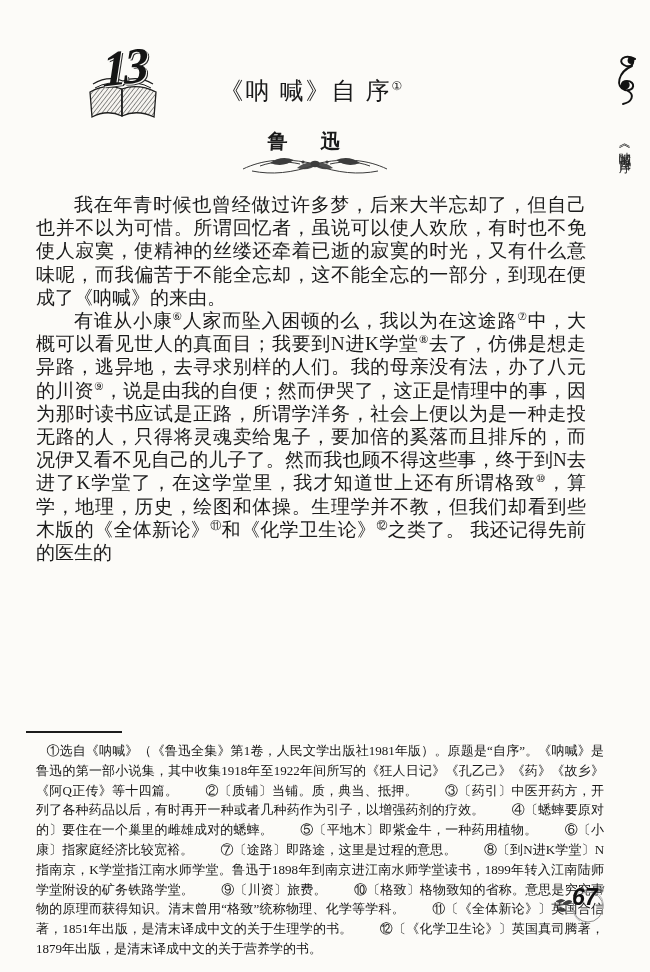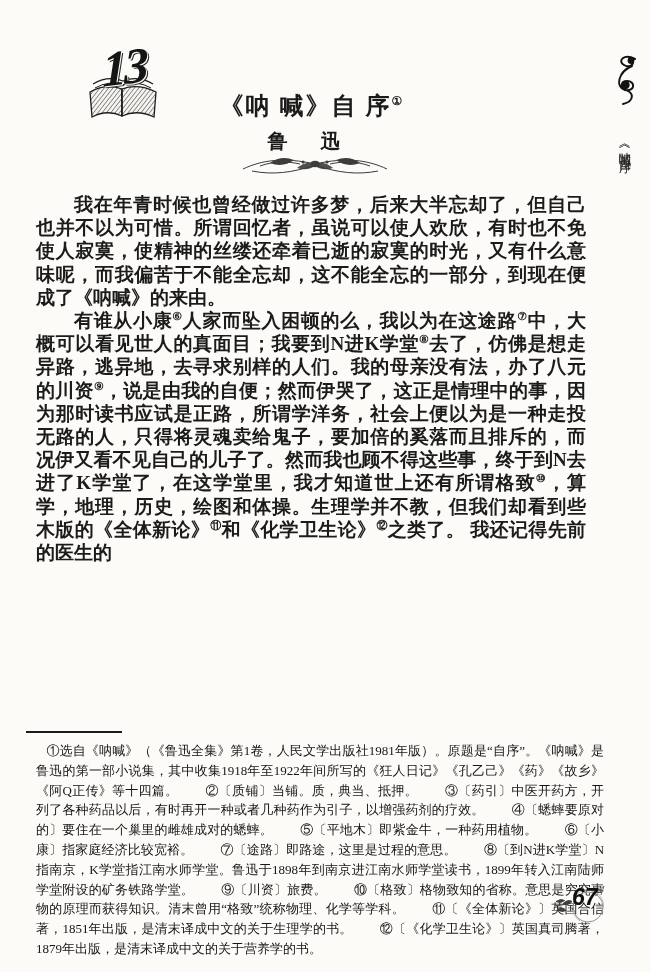--- a/index.html
+++ b/index.html
@@ -13,41 +13,41 @@
   .lesson-badge { position:absolute; left:84px; top:50px; width:86px; height:76px; }
   .lesson-badge svg { position:absolute; left:0; top:8px; }
   .lesson-num {
     position:absolute; left:18px; top:-12px; font-size:50px; font-weight:bold;
     font-style:italic; transform:rotate(-7deg) skewX(-6deg); letter-spacing:-3px;
     color:#151515; text-shadow:1px 1px 0 #fcfbf8, 2px 2px 0 #2a2a2a;
   }
 
   
   .title {
-    position:absolute; left:36px; top:74px; width:550px; text-align:center;
-    font-size:24px; font-weight:700; letter-spacing:2px; white-space:pre;
+    position:absolute; left:36px; top:59px; width:550px; text-align:center;
+    font-size:24px; font-weight:400; letter-spacing:2px; white-space:pre;
   }
   .title sup { font-size:12px; vertical-align:9px; letter-spacing:0; }
   .author {
     position:absolute; left:36px; top:128px; width:550px; text-align:center;
     font-size:20px; font-weight:700; letter-spacing:14px; transform:skewX(-3deg);
   }
   .author-divider { position:absolute; left:240px; top:152px; }
 
   
   .side-ornament { position:absolute; right:6px; top:52px; }
   .side-title {
     position:absolute; right:17px; top:140px; writing-mode:vertical-rl;
     font-size:12.5px; letter-spacing:2px; color:#222;
   }
 
   
   .body-text {
     position:absolute; left:36px; top:193px; width:550px;
-    font-size:19px; line-height:23.2px; text-align:justify; text-justify:inter-ideograph;font-weight:bold;
+    font-size:19px; line-height:23.2px; text-align:justify; text-justify:inter-ideograph;
   }
   .para { margin:0; text-indent:2em; }
   sup.ref { font-size:11px; line-height:0; vertical-align:7px; }
 
   
   .footnote-rule { position:absolute; left:26px; top:731px; width:96px; height:1.6px; background:#1c1c1c; }
   .footnotes {
     position:absolute; left:36px; top:741px; width:568px;
     font-size:13px; line-height:19.8px; text-align:justify; text-justify:inter-ideograph;
     text-indent:0.8em; color:#161616;

